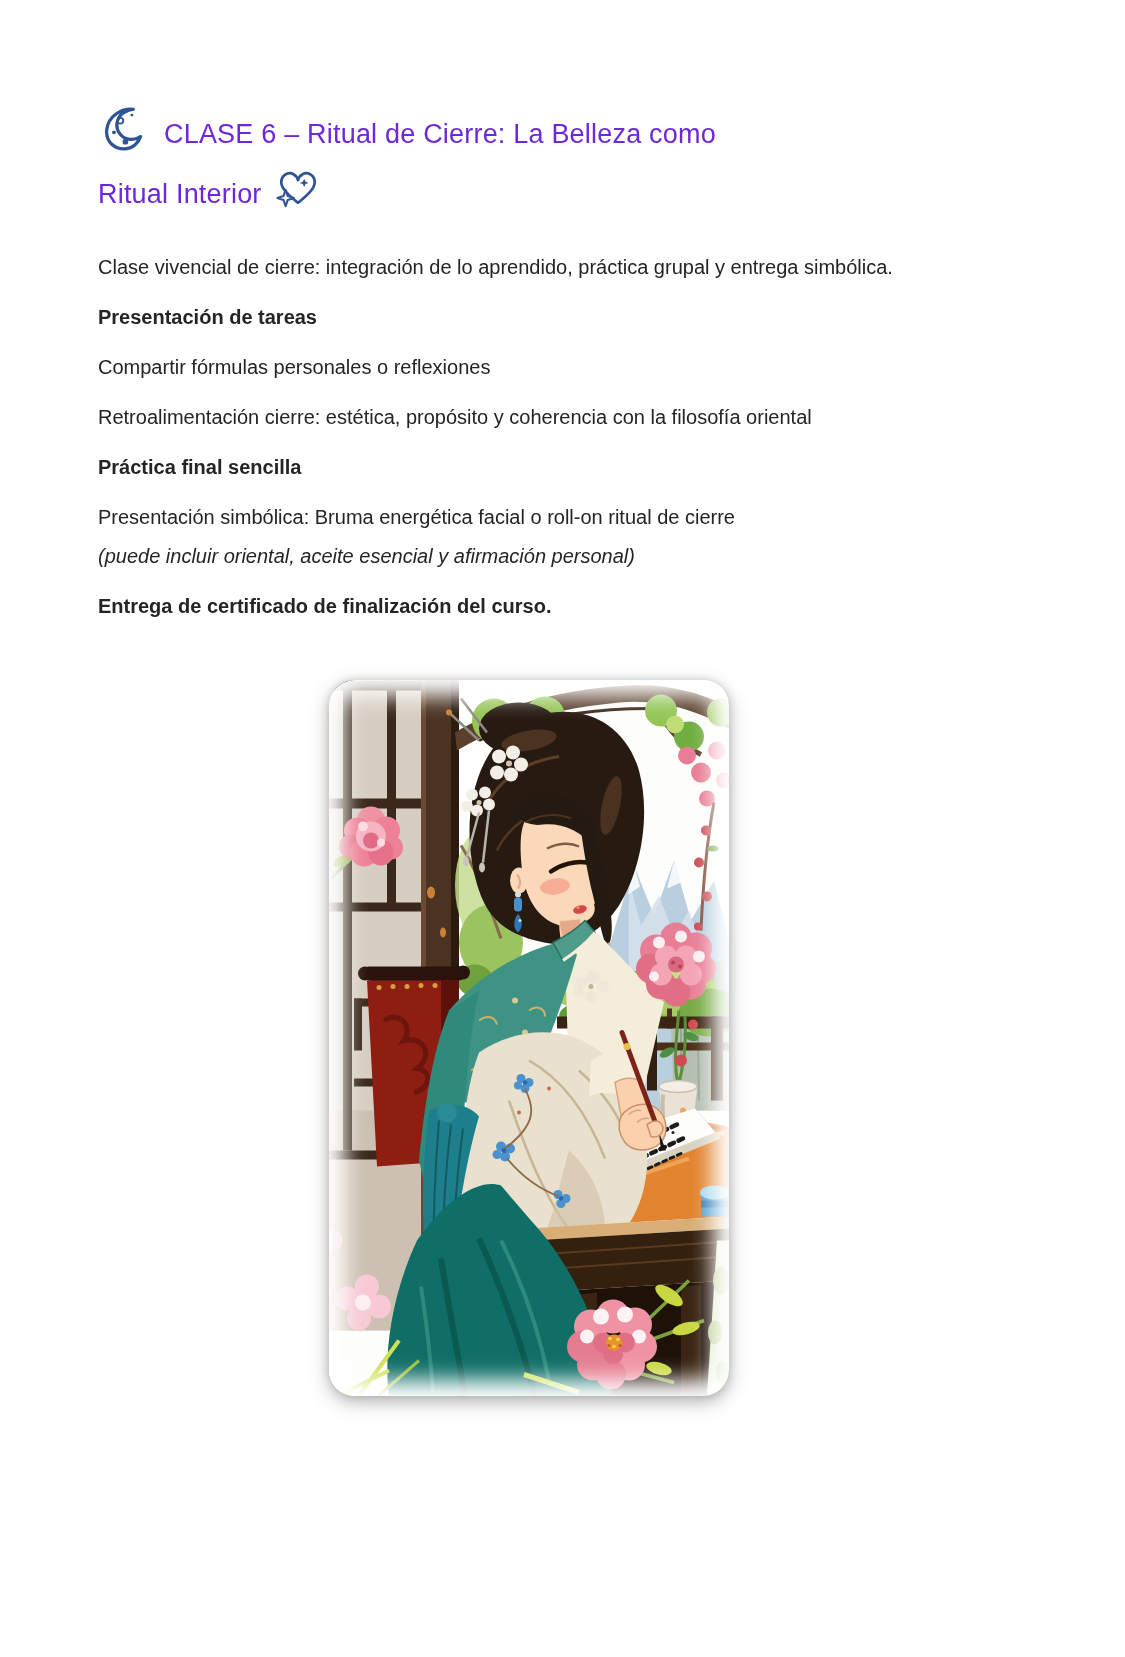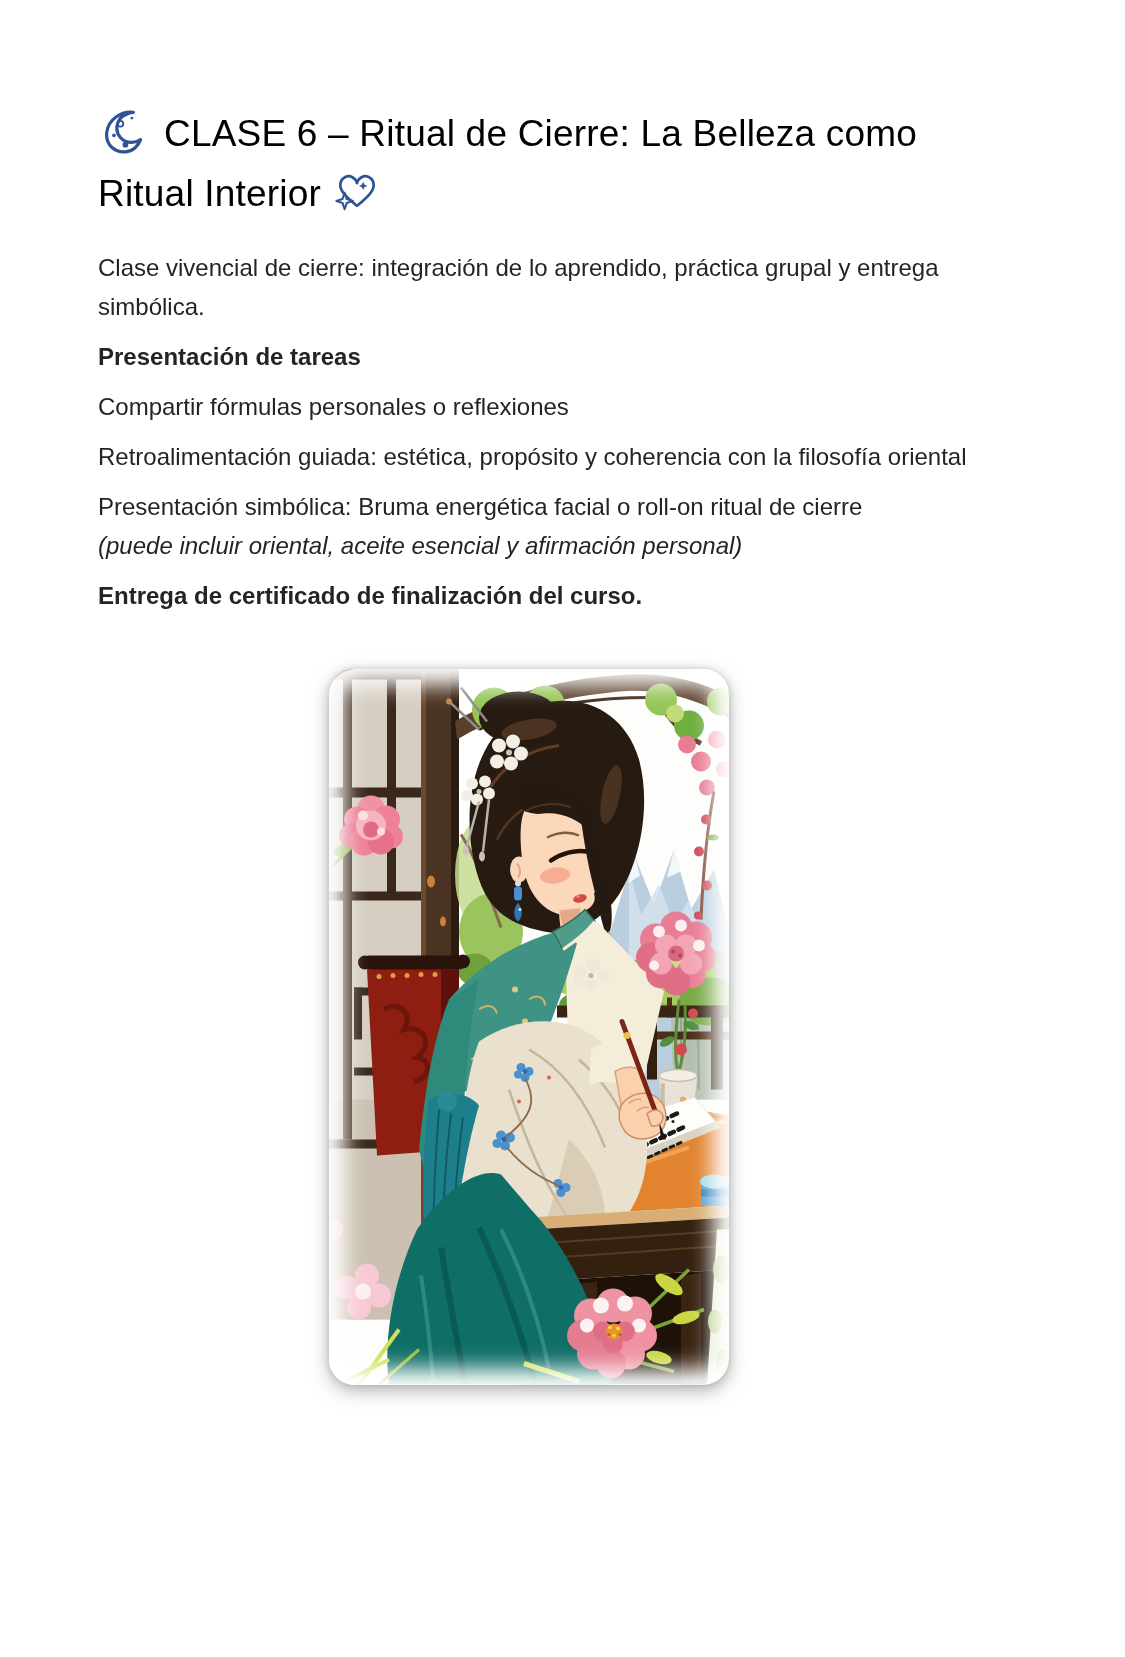--- a/index.html
+++ b/index.html
@@ -2,28 +2,28 @@
 <html><head>
 <meta charset="utf-8">
 <style>
   html,body{margin:0;padding:0;background:#ffffff;}
   body{
     width:1125px;height:1657px;position:relative;overflow:hidden;
     font-family:"Liberation Sans", sans-serif;color:#242424;
   }
   .doc{padding:104px 98px 0 98px;}
   h1.title{
-    margin:0 0 24px 0;font-weight:400;font-size:37px;line-height:60px;
-    color:#000000;letter-spacing:.2px;
+    margin:0 0 24px 0;font-weight:400;font-size:27px;line-height:60px;
+    color:#6d28d9;letter-spacing:.2px;
   }
   .title-icon{display:inline-block;vertical-align:-8px;}
   .title-icon svg{display:block;}
   .moon{margin-right:14px;}
   .heart{margin-left:12px;vertical-align:-6px;}
-  p{margin:0 0 11px 0;font-size:24px;line-height:39px;max-width:910px;}
+  p{margin:0 0 11px 0;font-size:20px;line-height:39px;max-width:910px;}
   p.b{font-weight:bold;}
   p strong{font-weight:normal;}
   .it-line{display:block;font-style:italic;}
   .illus-wrap{
     position:relative;width:400px;height:716px;margin:54px 0 0 231px;
     border-radius:26px;
     box-shadow:0 6px 18px rgba(110,110,110,.50), 0 0 7px rgba(140,140,140,.35);
     background:#fff;
   }
   .illus-clip{
@@ -55,21 +55,22 @@
         <path d="M32,22 C30,14 22,10 15,13 C7,17 5,27 12,36 C18,44 26,50 32,55 C38,50 46,44 52,36 C59,27 57,17 49,13 C42,10 34,14 32,22 Z" fill="none" stroke="#2e5496" stroke-width="4" stroke-linejoin="round"></path>
         <path d="M14,36 L17,45 L26,48 L17,51 L14,60 L11,51 L2,48 L11,45 Z" fill="#ffffff" stroke="#2e5496" stroke-width="3" stroke-linejoin="round"></path>
         <path d="M41,20 L43,24.5 L47.5,26 L43,27.5 L41,32 L39,27.5 L34.5,26 L39,24.5 Z" fill="#2e5496"></path>
       </svg>
     </span>
   </h1>
 
   <p>Clase vivencial de cierre: integración de lo aprendido, práctica grupal y entrega simbólica.</p>
   <p class="b">Presentación de tareas</p>
   <p>Compartir fórmulas personales o reflexiones</p>
-  <p>Retroalimentación guiada: estética, propósito y coherencia con la filosofía oriental</p>
+  <p>Retroalimentación cierre: estética, propósito y coherencia con la filosofía oriental</p>
+  <p class="b">Práctica final sencilla</p>
   <p><span>Presentación simbólica: </span><strong>Bruma energética facial o roll-on ritual de cierre</strong><span class="it-line">(puede incluir oriental, aceite esencial y afirmación personal)</span></p>
   <p class="b">Entrega de certificado de finalización del curso.</p>
 
   <div class="illus-wrap">
     <div class="illus-clip">
       <svg width="400" height="716" viewBox="0 0 400 715">
 
         <rect x="0" y="0" width="400" height="715" fill="#fdfdfb"></rect>
 
         <g>

